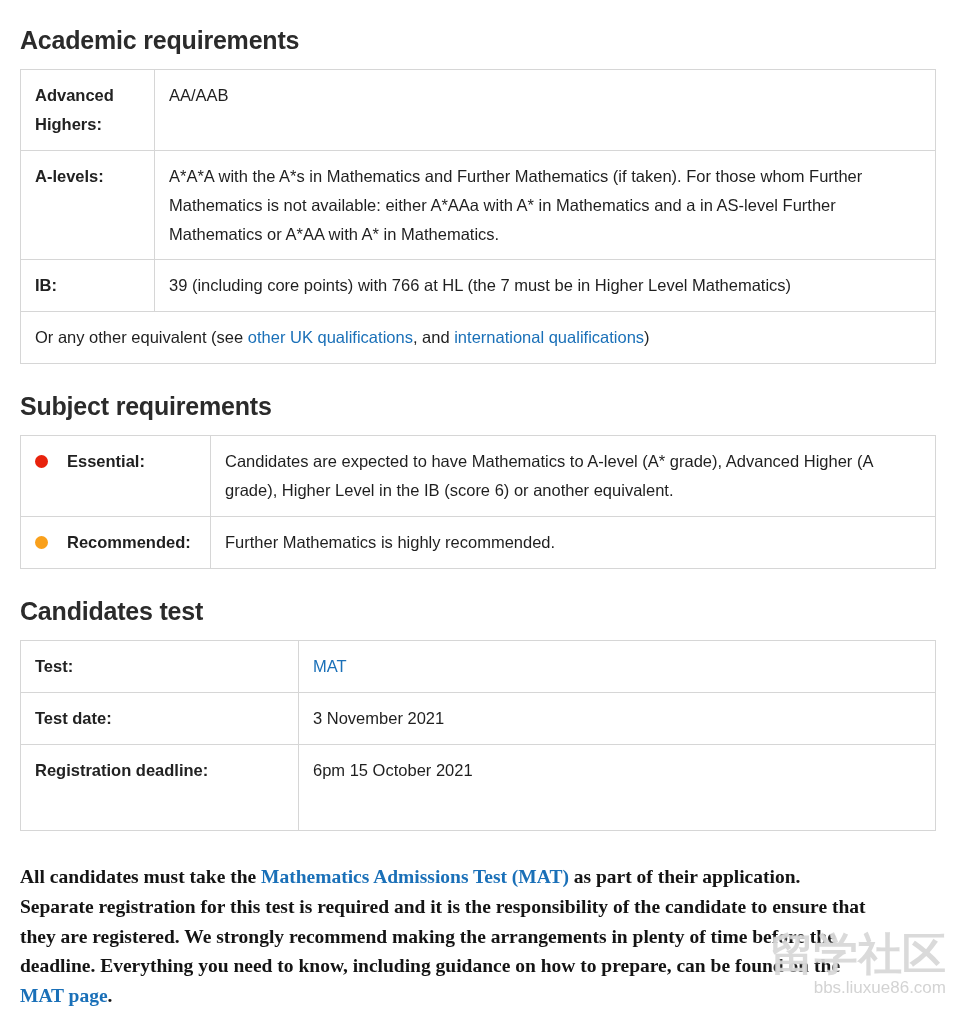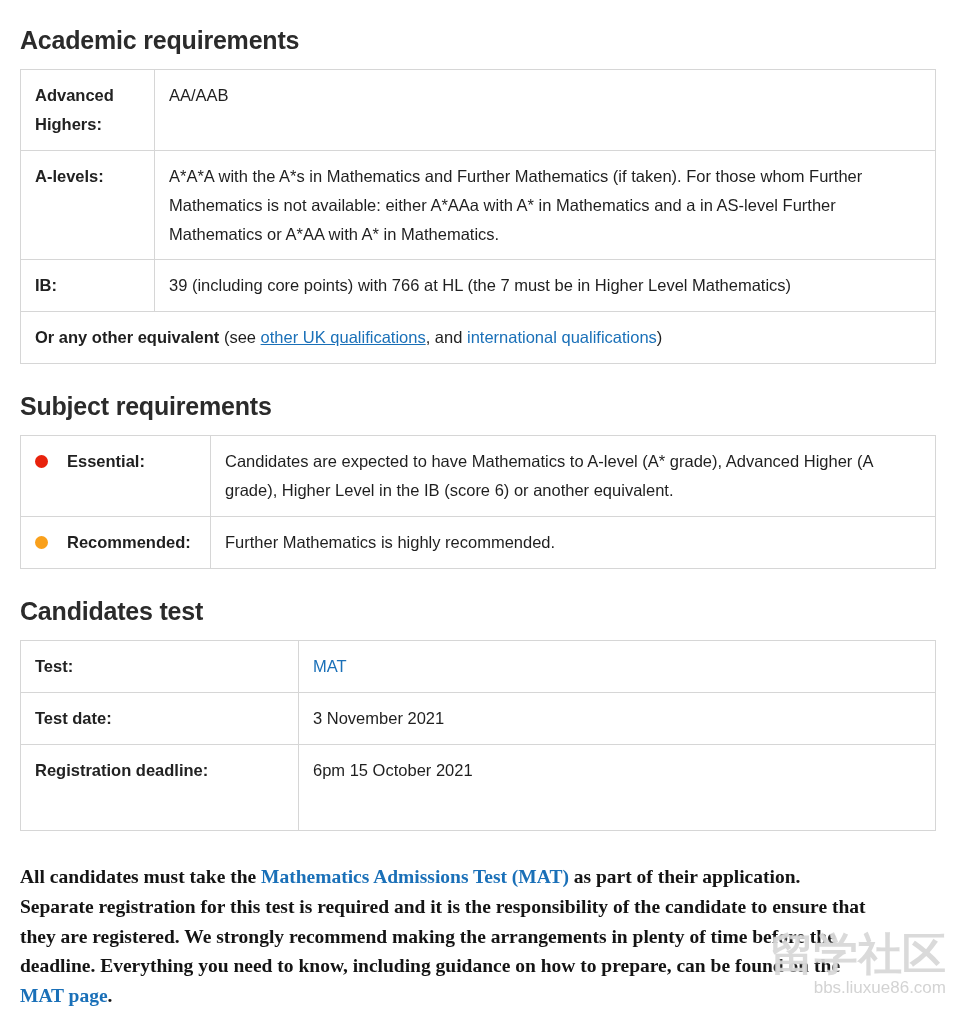--- a/index.html
+++ b/index.html
@@ -45,21 +45,21 @@
   .dot {
     display: inline-block;
     width: 13px;
     height: 13px;
     border-radius: 50%;
     margin-right: 19px;
     vertical-align: middle;
     position: relative;
     top: -1px;
   }
-  .bold { font-weight: bold; }
+  .bold { font-weight: normal; }
   a.lnk { text-decoration: none; cursor: pointer; }
 
   .closing-paragraph {
     margin-top: 31px;
     width: 852px;
     font-family: "Liberation Serif", serif;
     font-size: 19.5px;
     line-height: 1.52;
     color: #141414;
     font-weight: bold;
@@ -100,21 +100,21 @@
   <tr>
     <td class="label">A-levels:</td>
     <td class="value">A*A*A with the A*s in Mathematics and Further Mathematics (if taken). For those whom Further Mathematics is not available: either A*AAa with A* in Mathematics and a in AS-level Further Mathematics or A*AA with A* in Mathematics.</td>
   </tr>
   <tr>
     <td class="label">IB:</td>
     <td class="value">39 (including core points) with 766 at HL (the 7 must be in Higher Level Mathematics)</td>
   </tr>
   <tr>
     <td colspan="2">
-      <span class="bold">Or any other equivalent</span><span> (see </span><a class="lnk" style="color: rgb(26, 112, 184); text-decoration: underline;">other UK qualifications</a><span>, and </span><a class="lnk" style="color: rgb(26, 112, 184);">international qualifications</a><span>)</span>
+      <span class="bold">Or any other equivalent</span><span> (see </span><a class="lnk" style="color: rgb(26, 112, 184);">other UK qualifications</a><span>, and </span><a class="lnk" style="color: rgb(26, 112, 184);">international qualifications</a><span>)</span>
     </td>
   </tr>
 </tbody>
   </table>
 
 <h2 class="section-heading">Subject requirements</h2>
 
 <table class="req subject">
   <tbody>
       <tr>

